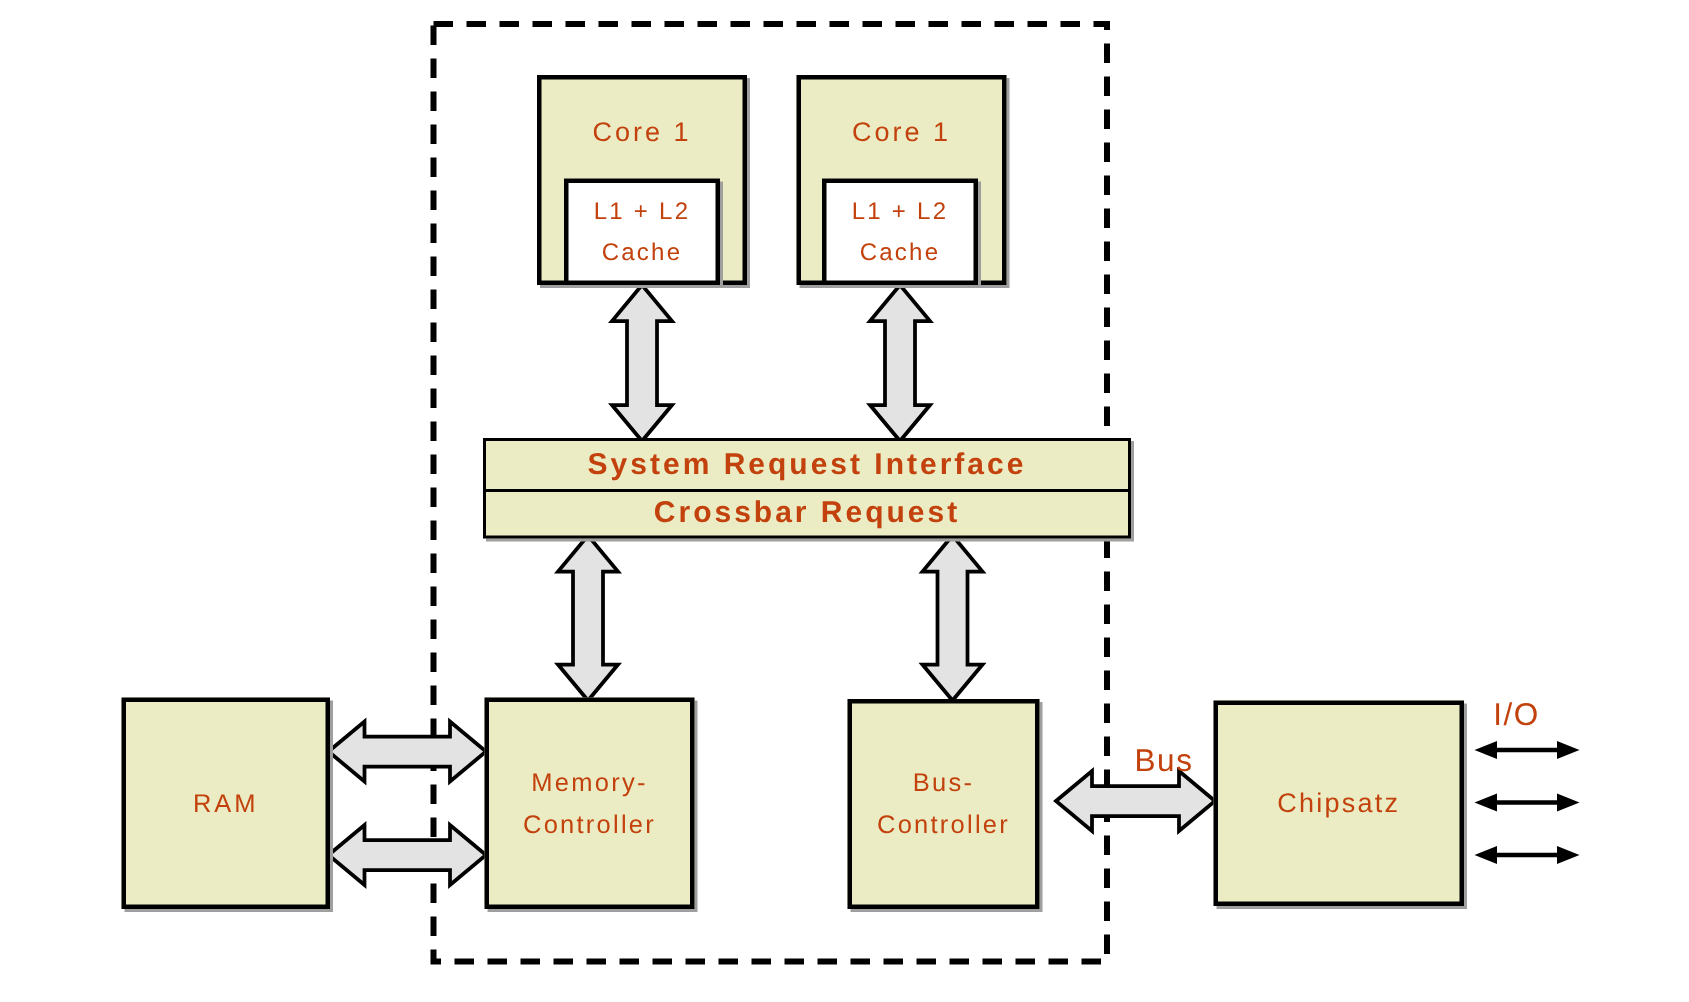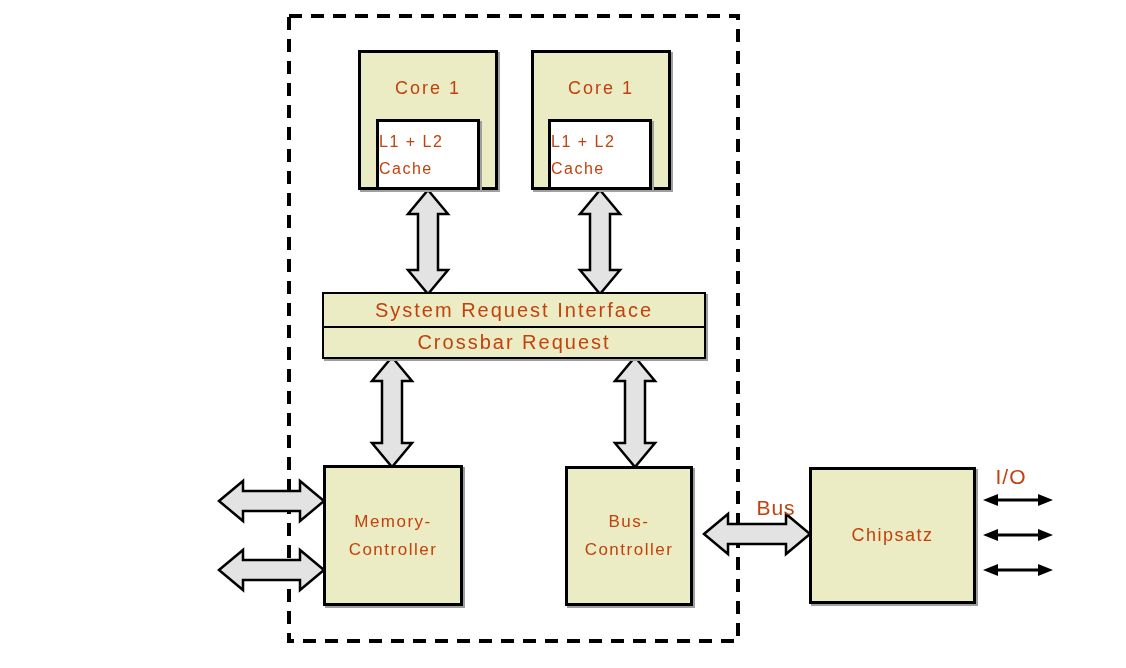--- a/index.html
+++ b/index.html
@@ -22,29 +22,29 @@
     background:var(--box-fill);border:3px solid var(--outline);
     box-shadow:2px 2px 0 #9f9f9f;
     display:flex;align-items:center;justify-content:center;text-align:center;
   }
   .core{width:140px;height:140px;top:50px;align-items:flex-start;padding-top:25px;
         font-size:18px;letter-spacing:2px;}
   #core1{left:358px;} #core2{left:531px;}
   .cache{
     position:absolute;box-sizing:border-box;z-index:2;width:104px;height:71px;top:119px;
     background:var(--cache-fill);border:3px solid var(--outline);box-shadow:2px 2px 0 #9f9f9f;
-    display:flex;flex-direction:column;align-items:flex-start;justify-content:center;
+    display:flex;flex-direction:column;align-items:center;justify-content:center;
     font-size:16px;letter-spacing:1.5px;line-height:27px;text-align:center;
   }
   #cache1{left:376px;} #cache2{left:548px;}
   .bar{
-    position:absolute;box-sizing:border-box;z-index:1;left:322px;width:384px;
+    position:absolute;box-sizing:border-box;z-index:1;left:322px;width:432px;
     background:var(--box-fill);border:2px solid var(--outline);box-shadow:2px 2px 0 #9f9f9f;
     display:flex;align-items:center;justify-content:center;
-    font-size:20px;letter-spacing:2px;text-align:center;
+    font-size:20px;letter-spacing:2px;text-align:center;font-weight:bold;
   }
   #sri{top:292px;height:36px;}
   #crossbar{top:326px;height:33px;}
   #ram{left:81px;top:465px;width:139px;height:141px;font-size:17px;letter-spacing:2px;}
   #mem-ctrl{left:323px;top:465px;width:140px;height:141px;}
   #bus-ctrl{left:565px;top:466px;width:128px;height:140px;}
   #chipsatz{left:809px;top:467px;width:167px;height:137px;font-size:18px;letter-spacing:1.5px;}
   .two-line{flex-direction:column;font-size:17px;letter-spacing:1.5px;line-height:28px;}
   .float-label{position:absolute;z-index:2;font-size:21px;letter-spacing:1px;text-align:center;}
   #bus-label{left:745px;top:496px;width:62px;}
@@ -103,20 +103,23 @@
     <span>Cache</span>
   </div>
 
   <div class="bar" id="sri">
     <span>System Request Interface</span>
   </div>
   <div class="bar" id="crossbar">
     <span>Crossbar Request</span>
   </div>
 
+  <div class="box" id="ram">
+    <span>RAM</span>
+  </div>
   <div class="box two-line" id="mem-ctrl">
     <span>Memory-</span>
     <span>Controller</span>
   </div>
   <div class="box two-line" id="bus-ctrl">
     <span>Bus-</span>
     <span>Controller</span>
   </div>
   <div class="box" id="chipsatz">
     <span>Chipsatz</span>

